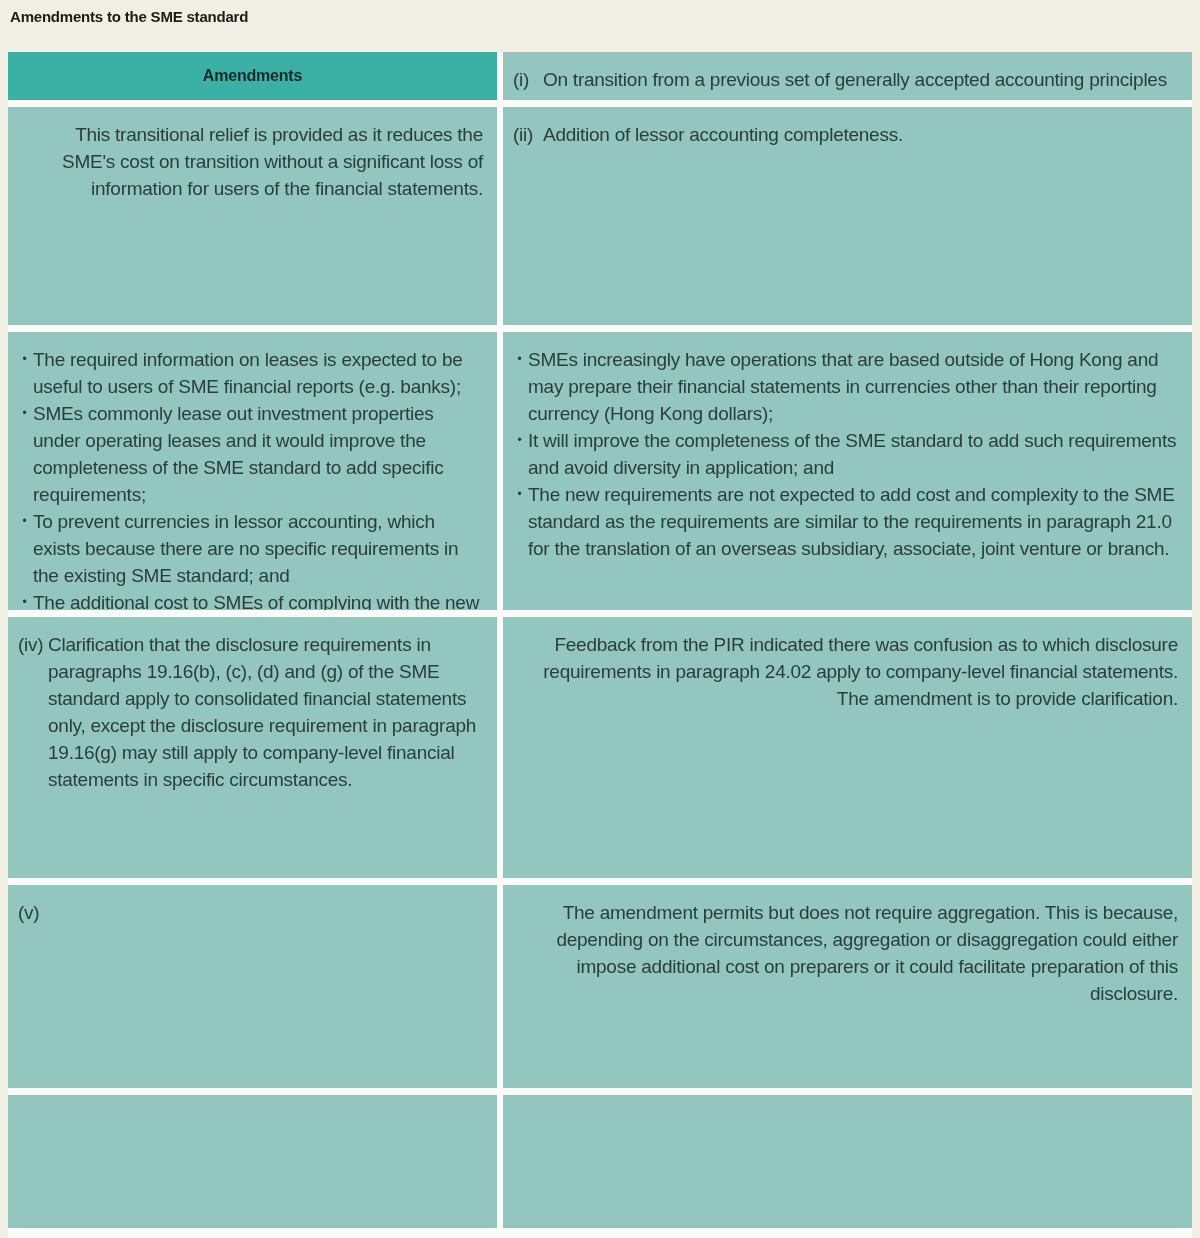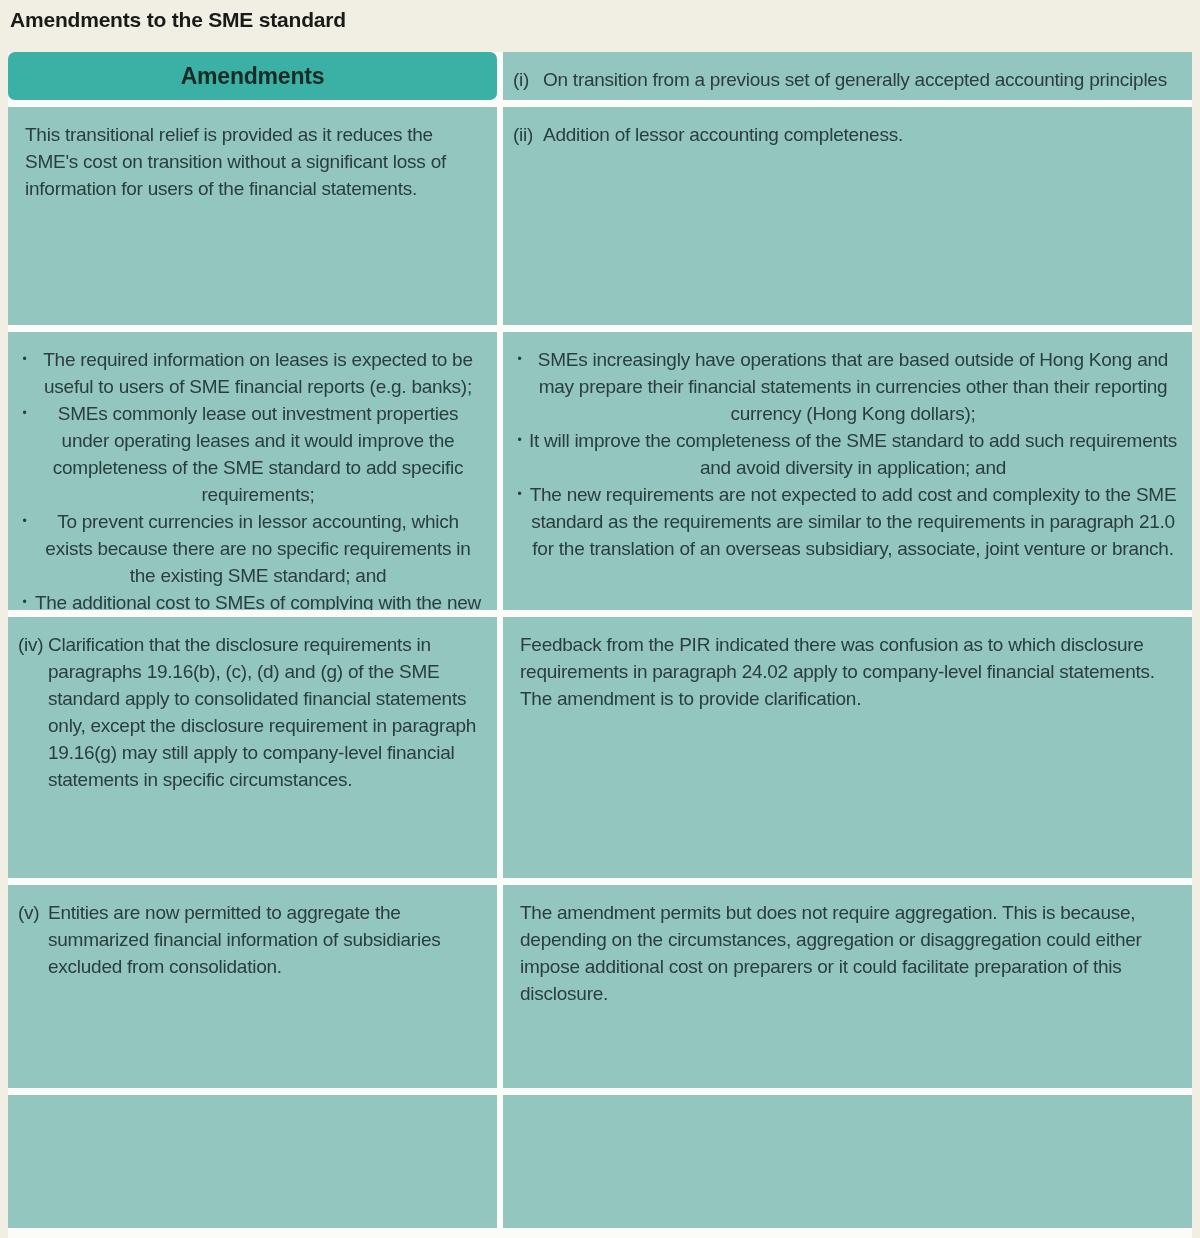--- a/index.html
+++ b/index.html
@@ -7,21 +7,21 @@
     width: 1200px; height: 1238px;
     overflow: hidden;
     background: #F1EEE3;
     font-family: "Liberation Sans", "DejaVu Sans", sans-serif;
   }
   .page { position: relative; width: 1200px; height: 1238px; }
 
   .doc-title {
     position: absolute;
     left: 10px; top: 8px;
-    font-size: 21px;
+    font-size: 15px;
     font-weight: bold;
     letter-spacing: -0.2px;
     color: #1A1A18;
   }
 
   .table-wrap {
     position: absolute;
     left: 8px; top: 52px;
     width: 1184px;
     background: #FBFBF7;
@@ -32,43 +32,42 @@
     row-gap: 7px;
   }
 
   .cell { background: #92C6BF; overflow: hidden; }
 
   .th {
     background: #3BB0A5;
     display: flex;
     align-items: center;
     justify-content: center;
-    font-size: 23px;
+    font-size: 16px;
     font-weight: bold;
     letter-spacing: -0.2px;
     color: #182B27;
-    border-radius: 7px;
   }
 
   .cell, .amend-text, .para, .btxt {
     color: #2B3E3B;
     font-size: 19px;
     line-height: 27px;
     letter-spacing: -0.25px;
   }
 
   .amend-cell { padding: 14px 12px 10px 10px; display: flex; align-items: flex-start; }
   .amend-marker { flex: 0 0 30px; }
   .amend-text { flex: 1 1 auto; }
 
   .rationale-cell { padding: 14px 14px 10px 8px; }
-  .para { padding-left: 9px; }
+  .para { padding-left: 9px; text-align: right; }
   .bullet { display: flex; align-items: flex-start; }
   .dot { flex: 0 0 17px; text-align: center; font-size: 12px; line-height: 27px; color: #2B3E3B; }
-  .btxt { flex: 1 1 auto; text-align: center; }
+  .btxt { flex: 1 1 auto; }
 
   .sliver { background: #92C6BF; }
 </style>
 </head>
 <body>
 
 <div class="page">
 
   <div class="doc-title">Amendments to the SME standard</div>
 
@@ -125,21 +124,20 @@
     <div class="cell amend-cell">
       <span class="amend-marker">(iv)</span>
       <span class="amend-text">Clarification that the disclosure requirements in paragraphs 19.16(b), (c), (d) and (g) of the SME standard apply to consolidated financial statements only, except the disclosure requirement in paragraph 19.16(g) may still apply to company-level financial statements in specific circumstances.</span>
     </div>
     <div class="cell rationale-cell">
         <div class="para">Feedback from the PIR indicated there was confusion as to which disclosure requirements in paragraph 24.02 apply to company-level financial statements. The amendment is to provide clarification.</div>
       </div>
 
     <div class="cell amend-cell">
       <span class="amend-marker">(v)</span>
-      <span class="amend-text">Entities are now permitted to aggregate the summarized financial information of subsidiaries excluded from consolidation.</span>
     </div>
     <div class="cell rationale-cell">
         <div class="para">The amendment permits but does not require aggregation. This is because, depending on the circumstances, aggregation or disaggregation could either impose additional cost on preparers or it could facilitate preparation of this disclosure.</div>
       </div>
 
     <div class="sliver"></div>
     <div class="sliver"></div>
 
   </div>
 </div>

